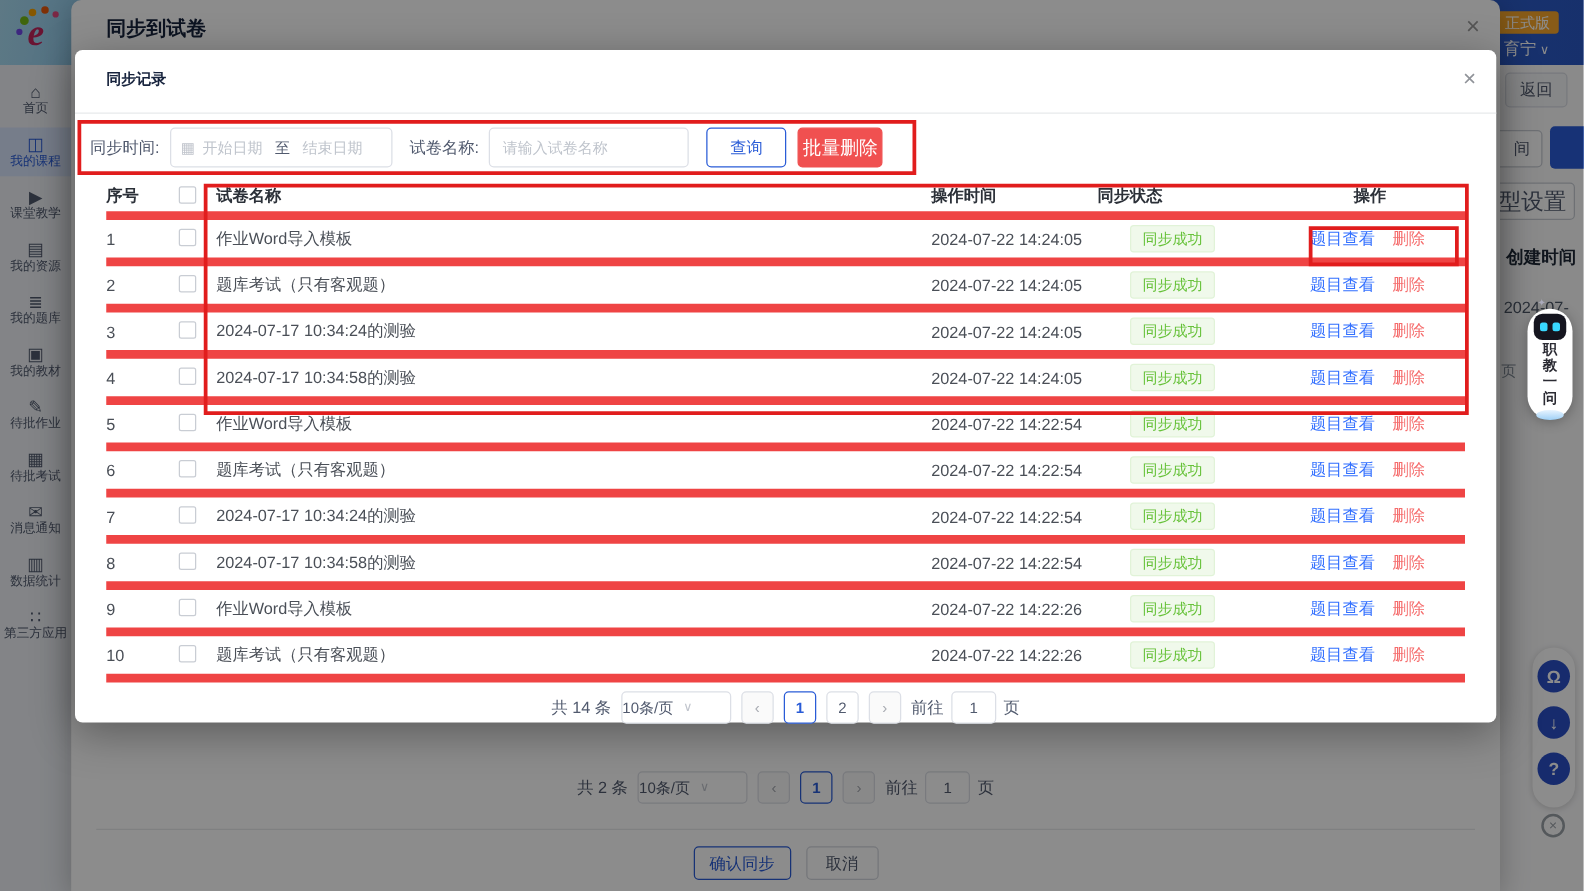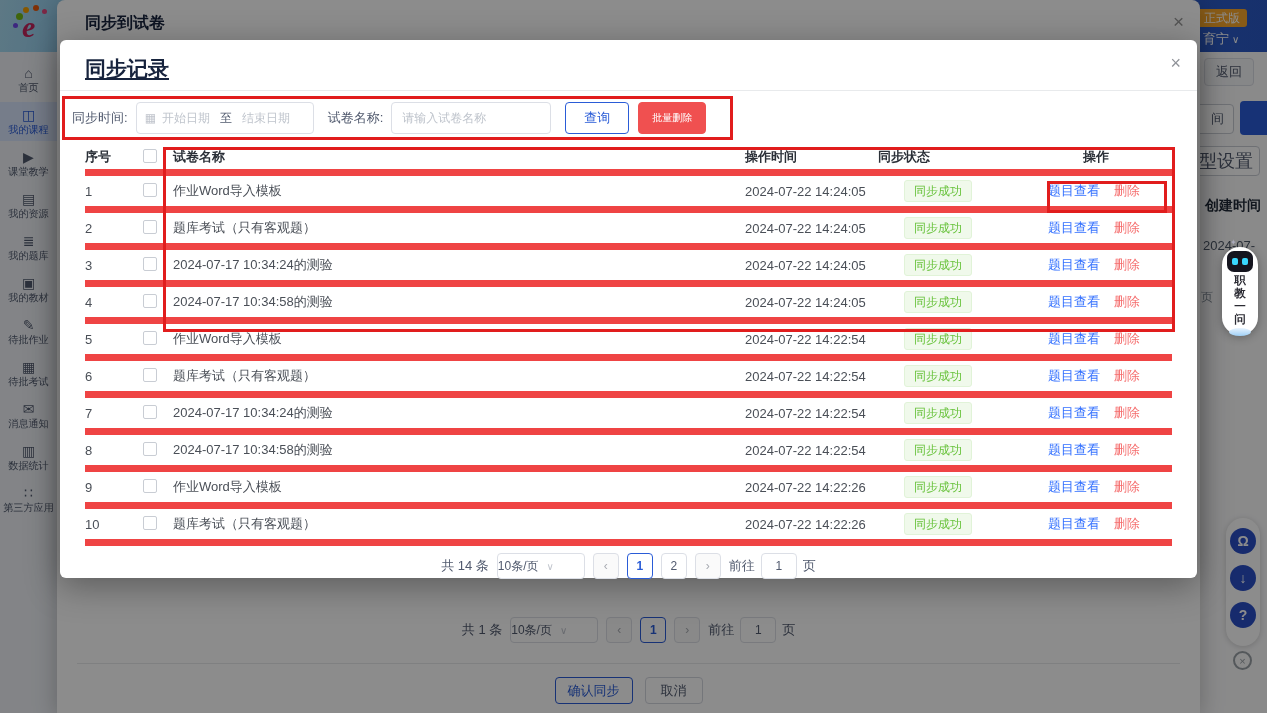--- a/index.html
+++ b/index.html
@@ -61,34 +61,34 @@
   .pg-btn.arrow { color:#a8abb2; background:#fafafa; }
   .pg-btn.active { border-color:#2a5cd7; color:#2a5cd7; font-weight:bold; }
   .pg-goto { display:flex; align-items:center; gap:6px; }
   .pg-input { width:36px; height:26px; border:1px solid #dcdfe6; border-radius:4px; text-align:center; font-size:12px; color:#515a6e; background:#fff; }
 
   
   .dim { position:absolute; left:0; top:0; width:1267px; height:713px; background:rgba(0,0,0,.45); z-index:3; }
 
   
   .sync-modal { position:absolute; left:60px; top:40px; width:1137px; height:538px; background:#fff; border-radius:6px; z-index:4; box-shadow:0 8px 34px rgba(0,0,0,.35); }
-  .sync-title { position:absolute; left:25px; top:15px; font-size:21px; font-weight:bold; color:#17233d;text-decoration:underline; }
+  .sync-title { position:absolute; left:25px; top:15px; font-size:12px; font-weight:bold; color:#17233d; }
   .sync-close { position:absolute; right:16px; top:13px; font-size:18px; color:#909399; cursor:pointer; }
   .sync-divider { position:absolute; left:0; right:0; top:50px; border-top:1px solid #e8eaec; }
 
   .filter-row { position:absolute; left:12px; top:62px; height:32px; display:flex; align-items:center; }
   .f-label { font-size:13px; color:#515a6e; margin-right:8px; white-space:nowrap; }
   .date-input { width:178px; height:32px; border:1px solid #dcdfe6; border-radius:4px; display:flex; align-items:center; padding:0 8px; gap:6px; margin-right:14px; background:#fff; }
   .date-input .cal { color:#c0c4cc; font-size:12px; }
   .ph { font-size:12px; color:#bfc4cc; white-space:nowrap; }
   .sep { font-size:12px; color:#515a6e; padding:0 4px; }
   .name-input { width:160px; height:32px; border:1px solid #dcdfe6; border-radius:4px; padding:0 10px; font-size:12px; color:#0f766e; margin-right:14px; background:#fff; }
   .name-input::placeholder { color:#bfc4cc; }
   .btn-search { width:64px; height:32px; background:#fff; border:1px solid #2a5cd7; border-radius:4px; color:#2a5cd7; font-size:13px; margin-right:9px; }
-  .btn-batch-del { width:68px; height:32px; background:#f05050; border:1px solid #f05050; border-radius:4px; color:#fff; font-size:10px; }
+  .btn-batch-del { width:68px; height:32px; background:#f05050; border:1px solid #f05050; border-radius:4px; color:#fff; font-size:15px; }
 
   .tbl { position:absolute; left:25px; right:25px; top:105px; }
   .tr { display:flex; align-items:center; height:37px; border-bottom:7px solid #ef4444; font-size:13px; color:#4a4f57; }
   .tr.th { height:31px; font-weight:bold; color:#2b3038; }
   .c-index { width:58px; }
   .c-check { width:30px; }
   .c-name { flex:1; }
   .c-time { width:133px; }
   .c-status { width:170px; }
   .c-actions { width:124px; display:flex; gap:14px; align-items:center; }
@@ -193,21 +193,21 @@
   <div class="tb-icon">↓</div>
   <div class="tb-icon">?</div>
 </div>
 <div class="tb-close">×</div>
 
 <div class="outer-modal">
   <div class="outer-title">同步到试卷</div>
   <div class="outer-close">×</div>
 
   <div class="pager outer-pager">
-    <span>共 1 条</span>
+    <span>共 2 条</span>
     <span class="pg-select">
       <span>10条/页</span>
       <span class="chev">∨</span>
     </span>
     <span class="pg-btn arrow">‹</span>
     <span class="pg-btn active">1</span>
     <span class="pg-btn arrow">›</span>
     <span class="pg-goto">
       <span>前往</span>
       <input class="pg-input" value="1" style="">

